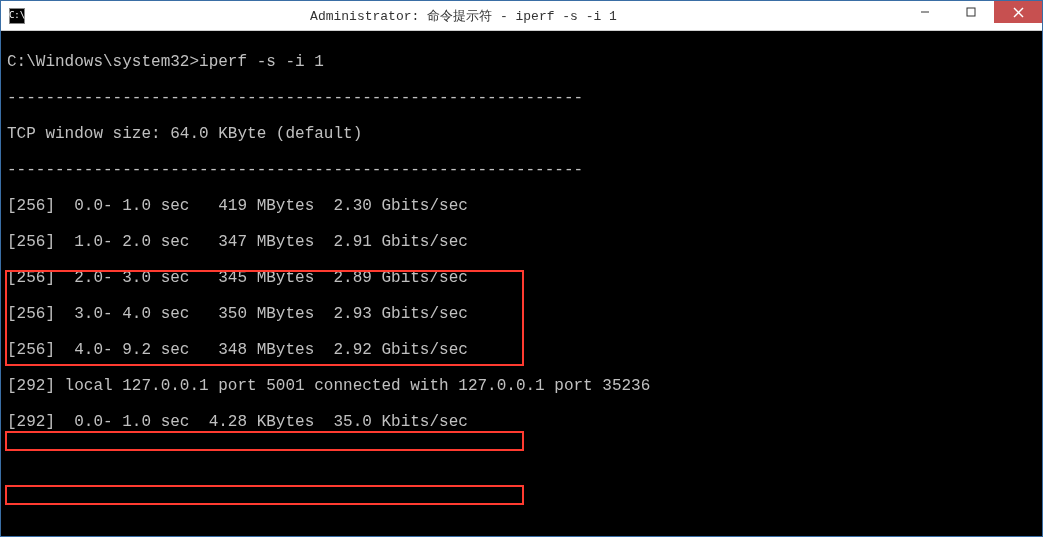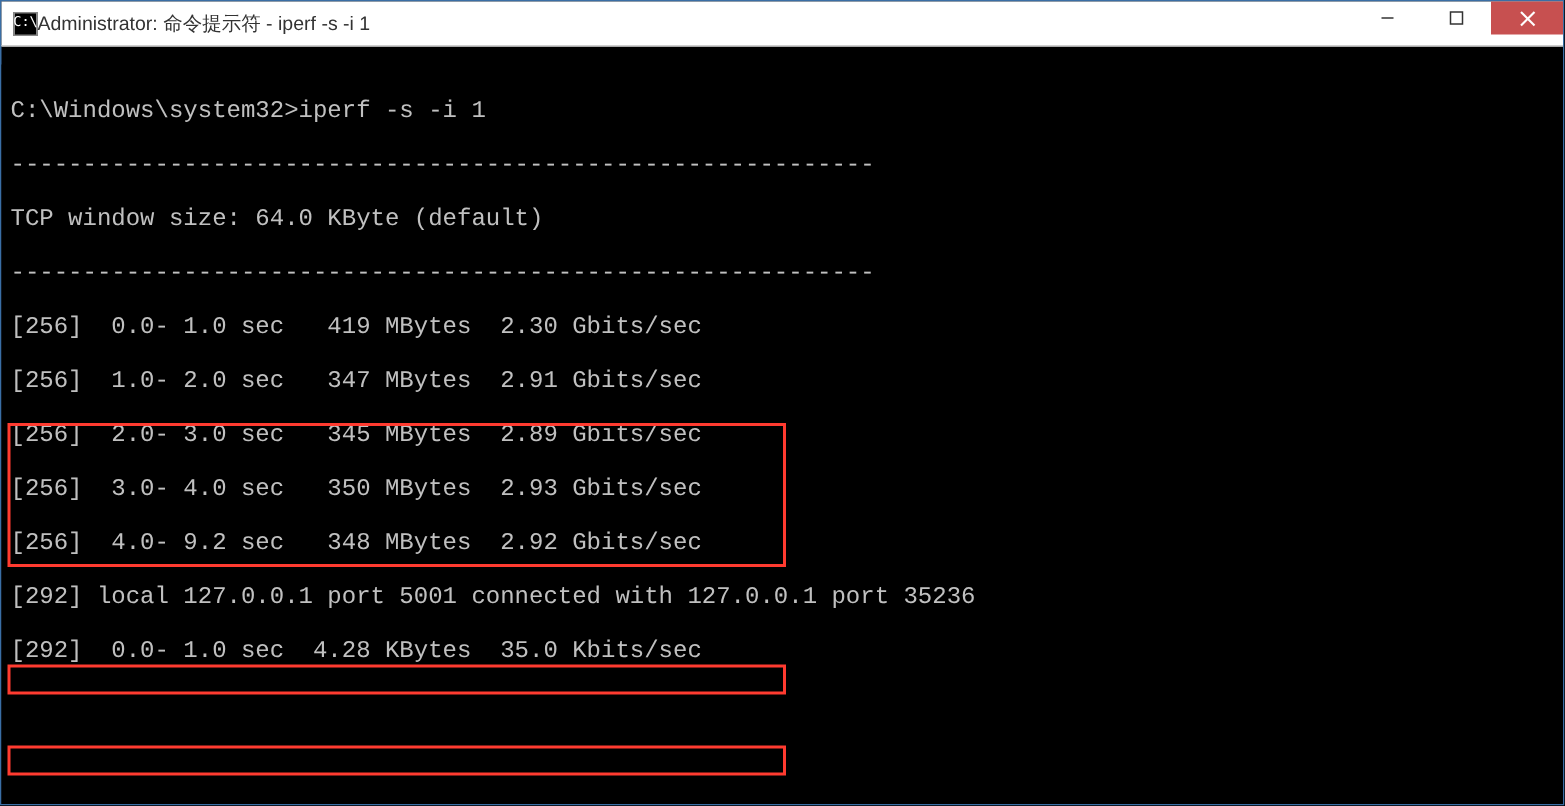--- a/index.html
+++ b/index.html
@@ -1,28 +1,28 @@
 <!DOCTYPE html>
 <html><head>
 <meta charset="utf-8">
 <style>
   * { margin:0; padding:0; box-sizing:border-box; }
   html,body { width:1043px; height:537px; font-family:"Consolas","Courier New",monospace; overflow:hidden; background:#000; }
   .window { width:1043px; height:537px; background:#000; border:1px solid #3a6ea5; display:flex; flex-direction:column; }
   .titlebar { height:30px; background:#fff; border-bottom:1px solid #cfcfcf; display:flex; align-items:center; position:relative; }
   .title-icon { width:16px; height:16px; margin-left:8px; background:#000; border:1px solid #888; display:flex; align-items:center; justify-content:center; }
   .title-icon span { color:#fff; font-size:9px; line-height:1; font-family:monospace; }
-  .title-text { flex:1; text-align:left; font-family:Liberation Sans, sans-serif; font-size:13px; color:#333; }
+  .title-text { flex:1; text-align:center; font-family:Liberation Mono, monospace; font-size:13px; color:#333; }
   .controls { display:flex; height:100%; }
   .ctrl { width:46px; height:22px; display:flex; align-items:center; justify-content:center; font-family:"Segoe UI",Arial,sans-serif; font-size:12px; color:#333; cursor:pointer; }
   .ctrl.minimize { }
   .ctrl.maximize { }
   .ctrl.close { background:#c75050; color:#fff; width:48px; height:22px; }
   .ctrl svg { display:block; }
-  .terminal { flex:1; background:#000; color:#c0c0c0; font-size:16px; line-height:18px; padding:4px 6px; white-space:pre; font-family:"Consolas","Courier New",monospace; position:relative; overflow:hidden;margin-top:12px; }
+  .terminal { flex:1; background:#000; color:#c0c0c0; font-size:16px; line-height:18px; padding:4px 6px; white-space:pre; font-family:"Consolas","Courier New",monospace; position:relative; overflow:hidden; }
   .line { display:block; }
   .highlight-box { position:absolute; border:2px solid #ff3b30; background:transparent; pointer-events:none; }
   .hb1 { left:4px; top:239px; width:519px; height:96px; }
   .hb2 { left:4px; top:400px; width:519px; height:20px; }
   .hb3 { left:4px; top:454px; width:519px; height:20px; }
 </style>
 </head>
 <body>
 
 <div class="window">

